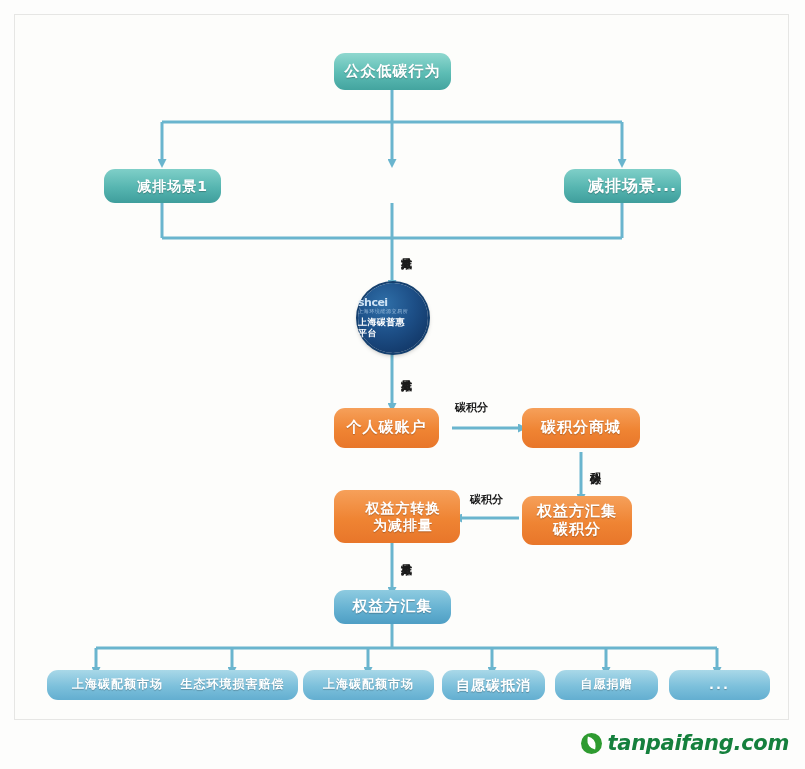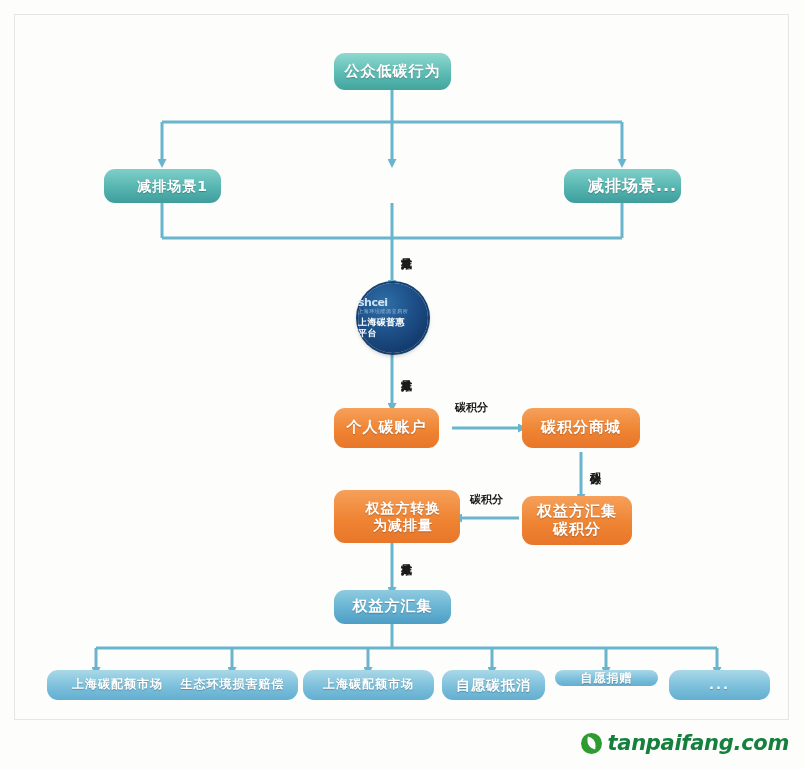--- a/index.html
+++ b/index.html
@@ -126,21 +126,21 @@
   </div>
   <div class="node blue-soft" style="left:167px;top:670px;width:131px;height:30px;font-size:12px;">
     <span>生态环境损害赔偿</span>
   </div>
   <div class="node blue-soft" style="left:303px;top:670px;width:131px;height:30px;font-size:12px;">
     <span>上海碳配额市场</span>
   </div>
   <div class="node blue-soft" style="left:442px;top:670px;width:103px;height:30px;font-size:14px;">
     <span>自愿碳抵消</span>
   </div>
-  <div class="node blue-soft" style="left:555px;top:670px;width:103px;height:16px;font-size:12px;align-items:flex-end;">
+  <div class="node blue-soft" style="left:555px;top:670px;width:103px;height:30px;font-size:12px;">
     <span>自愿捐赠</span>
   </div>
   <div class="node blue-soft" style="left:669px;top:670px;width:101px;height:30px;font-size:13px;letter-spacing:2px;">
     <span>...</span>
   </div>
 
   <div class="vlabel" style="left:399px;top:240px;">
     <span style="writing-mode:vertical-rl;">减排量</span>
   </div>
   <div class="vlabel" style="left:399px;top:362px;">

